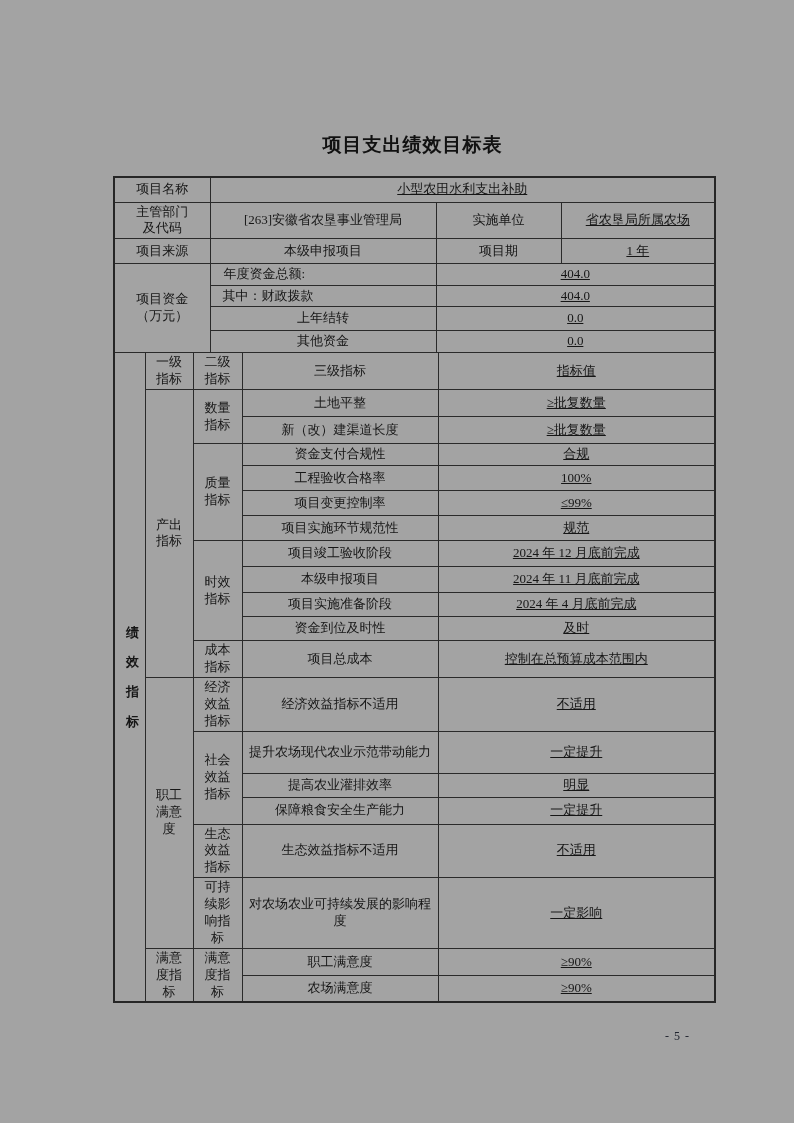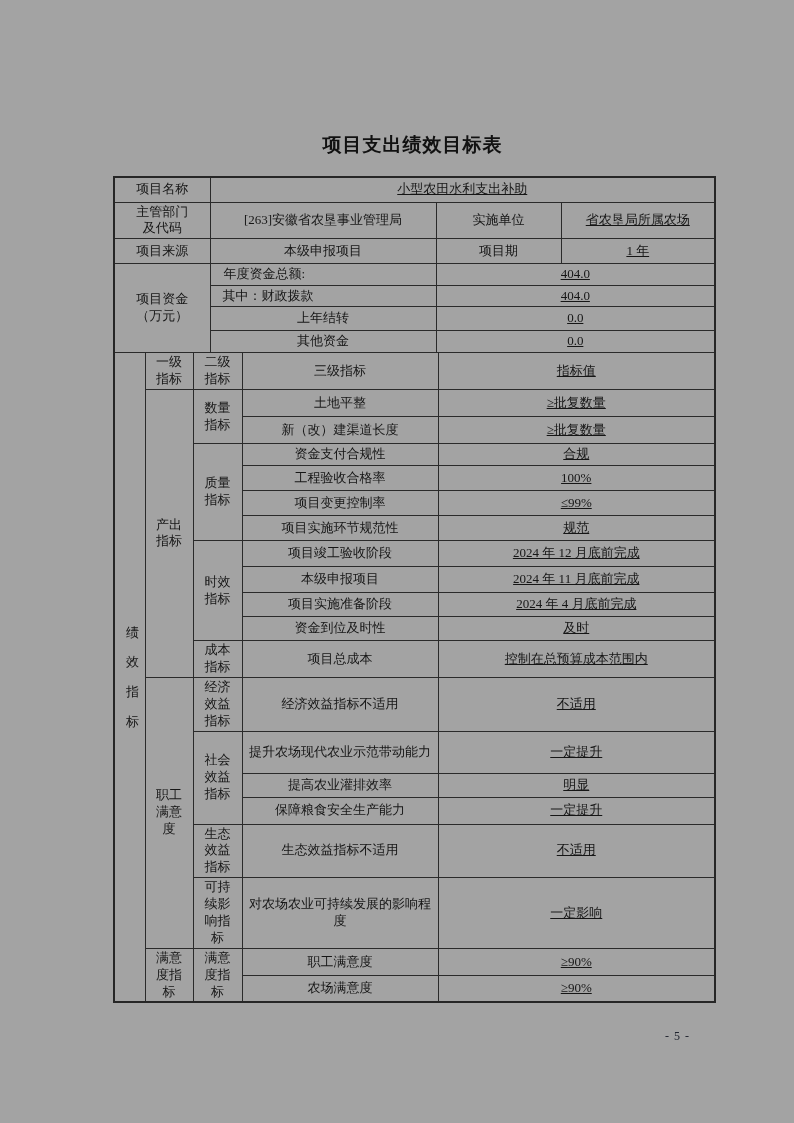--- a/index.html
+++ b/index.html
@@ -31,21 +31,21 @@
     text-align:center;vertical-align:middle;
     font-size:13px;line-height:1.3;
     padding:1px 2px;
     overflow:hidden;
   }
   td:last-child{border-right:none;text-decoration:underline;}
   table.itable tr:last-child td{border-bottom:none;}
   td.nb{border-bottom:none;}
   td.preline{white-space:pre-line;}
   td.vlabel{padding:0 1px;line-height:1.18;}
-  td.vlabel-tall{padding:0 11px;line-height:2.3;}
+  td.vlabel-tall{padding:0 11px;line-height:2.3;font-weight:bold;}
   td.narrow2{padding:1px 8px;}
   td.left1{text-align:left;padding-left:13px;}
   td.left2{text-align:left;padding-left:12px;}
   td.goal-text{
     text-align:left;padding:4px 7px;
     line-height:20px;letter-spacing:0.5px;
   }
   td.l3pad{padding:1px 1px;}
   .page-number{
     position:absolute;top:1029px;right:104px;

